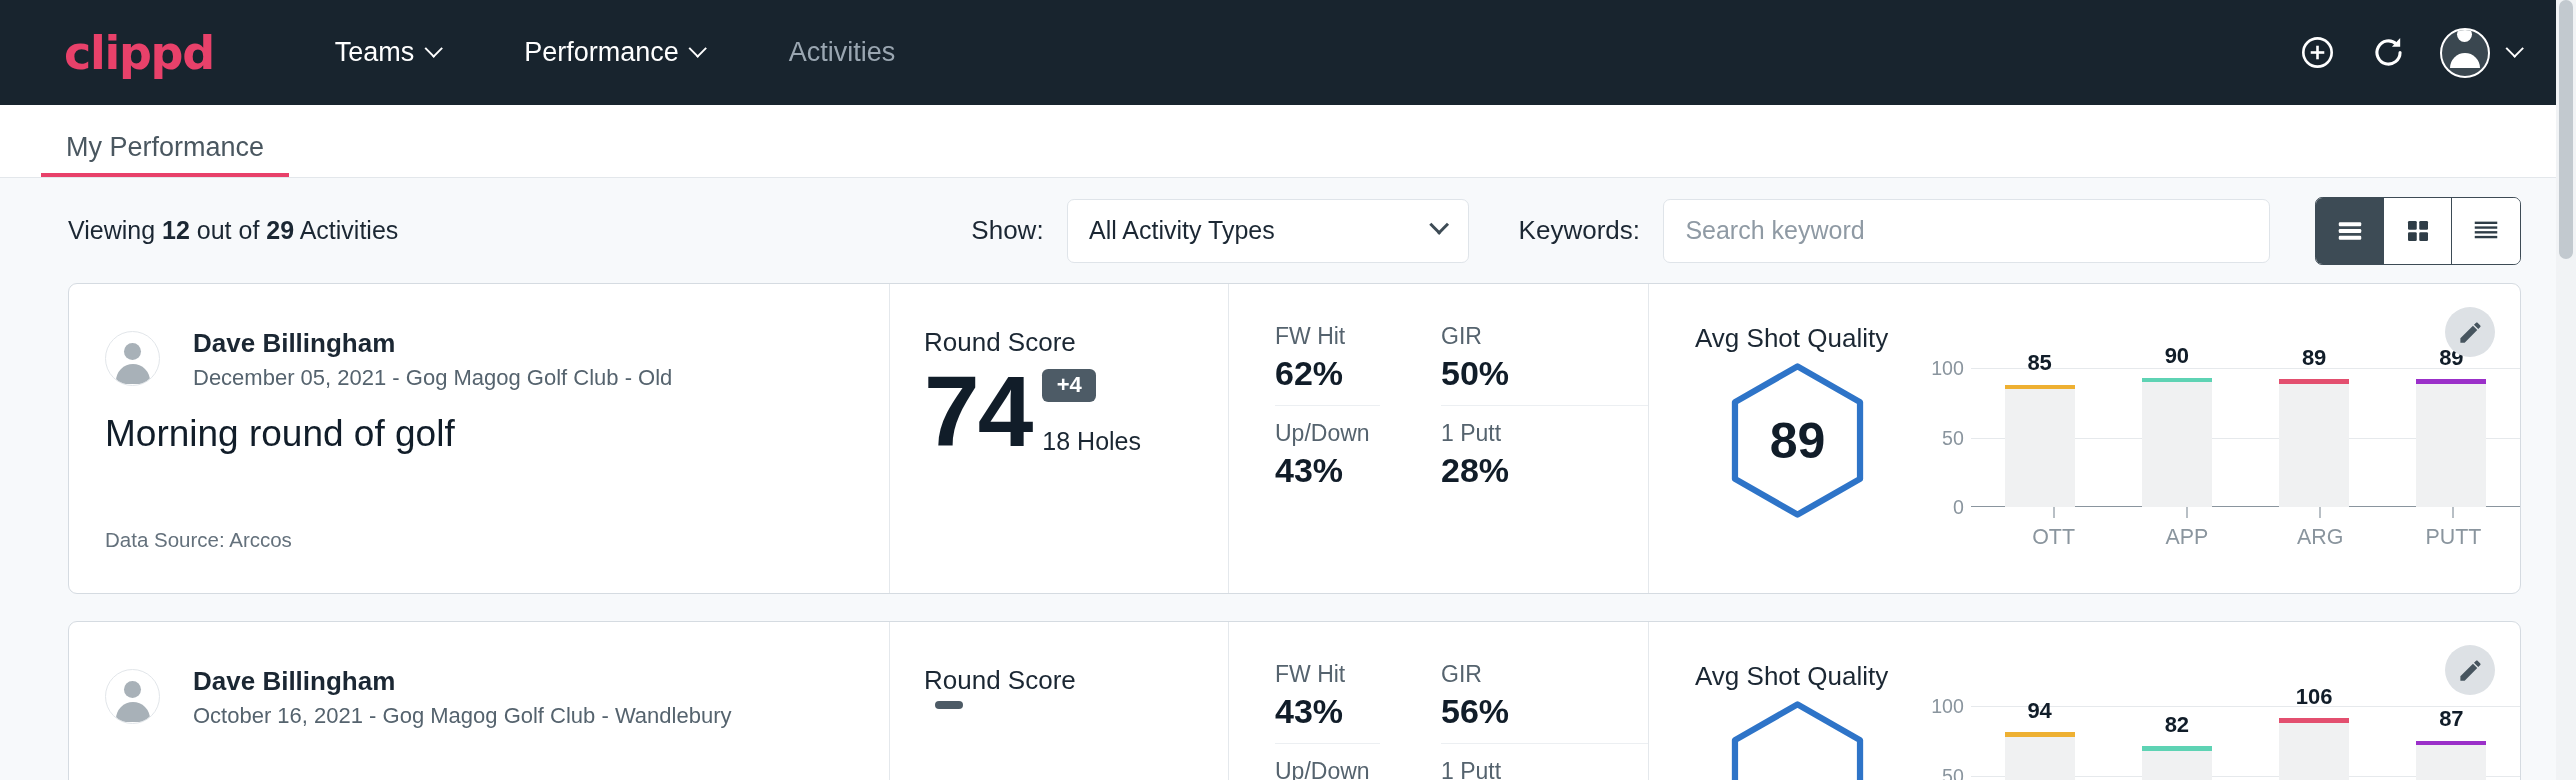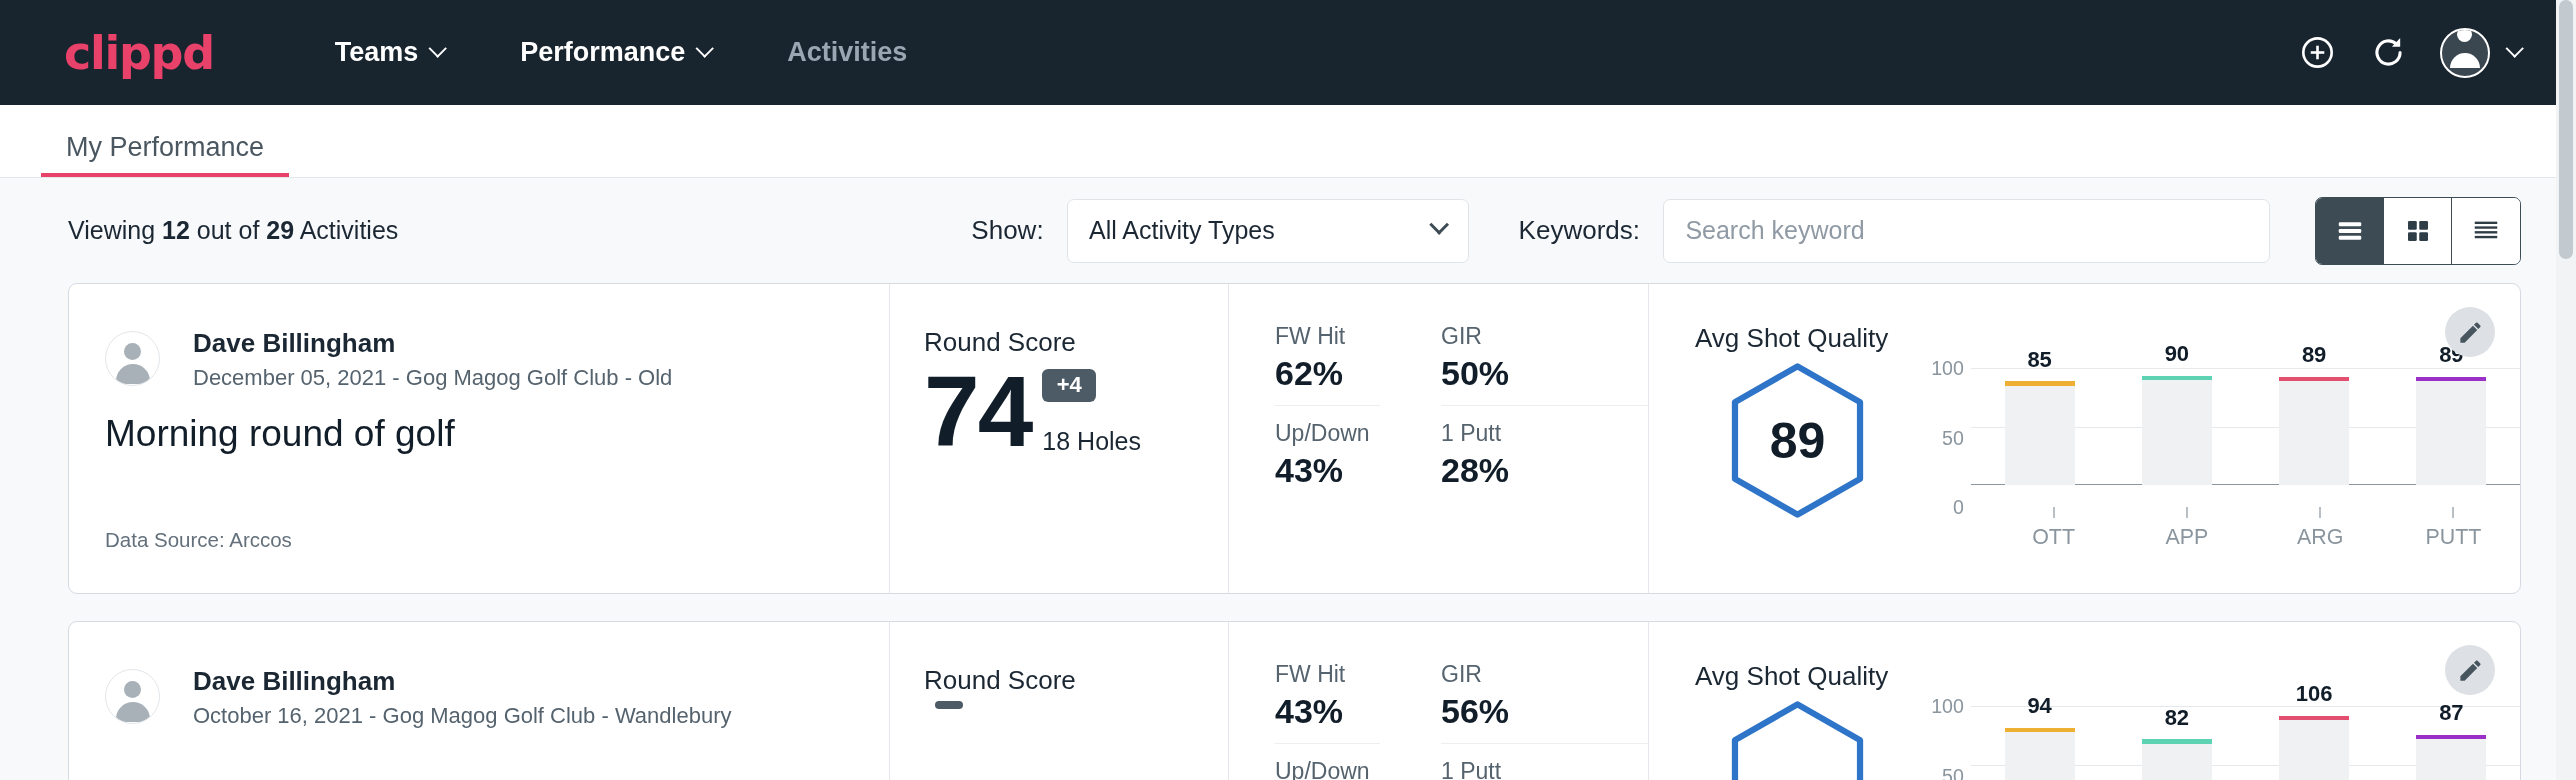--- a/index.html
+++ b/index.html
@@ -21,21 +21,21 @@
   }
   .brand {
     font-size: 46px;
     font-weight: 700;
     color: #e8416a;
     letter-spacing: -1.3px;
     margin-right: 87px;
     line-height: 1;
     font-family: "DejaVu Sans", sans-serif;
   }
-  .nav-items { display: flex; align-items: flex-end; gap: 8px; font-weight: bold; }
+  .nav-items { display: flex; align-items: flex-end; gap: 16px; }
   .nav-item {
     display: flex; align-items: center; gap: 12.5px;
     color: #ffffff;
     font-size: 27px;
     padding: 0 34px;
     cursor: pointer;
     white-space: nowrap;
   }
   .nav-item.muted { color: #9aa6b1; }
   .chev {
@@ -237,21 +237,21 @@
     font-size: 50px; font-weight: 700; color: #111d29;
   }
 
   
   .chart { flex: 1; padding-left: 16px; padding-top: 12.5px; position: relative; }
   .chart-inner { display: flex; }
   .y-axis {
     width: 55px; position: relative; height: 139px;
   }
   .y-lab { position: absolute; right: 7.1px; font-size: 19.6px; color: #8a959e; transform: translateY(-50%); }
-  .plot { flex: 1; position: relative; height: 117px; }
+  .plot { flex: 1; position: relative; height: 139px; }
   .grid-line { position: absolute; left: 0; right: 0; height: 0.9px; background: #e6e9ec; }
   .axis-line { position: absolute; left: 0; right: 0; bottom: 0; height: 1.8px; background: #8a959e; }
   .bars { position: absolute; inset: 0; display: flex; align-items: flex-end; }
   .barslot { flex: 1; display: flex; flex-direction: column; align-items: center; justify-content: flex-end; height: 100%; position: relative; }
   .bar {
     width: 70px;
     background: #f0f1f2;
     position: relative;
   }
   .bar .cap { position: absolute; top: -4.5px; left: 0; right: 0; height: 4.5px; }

